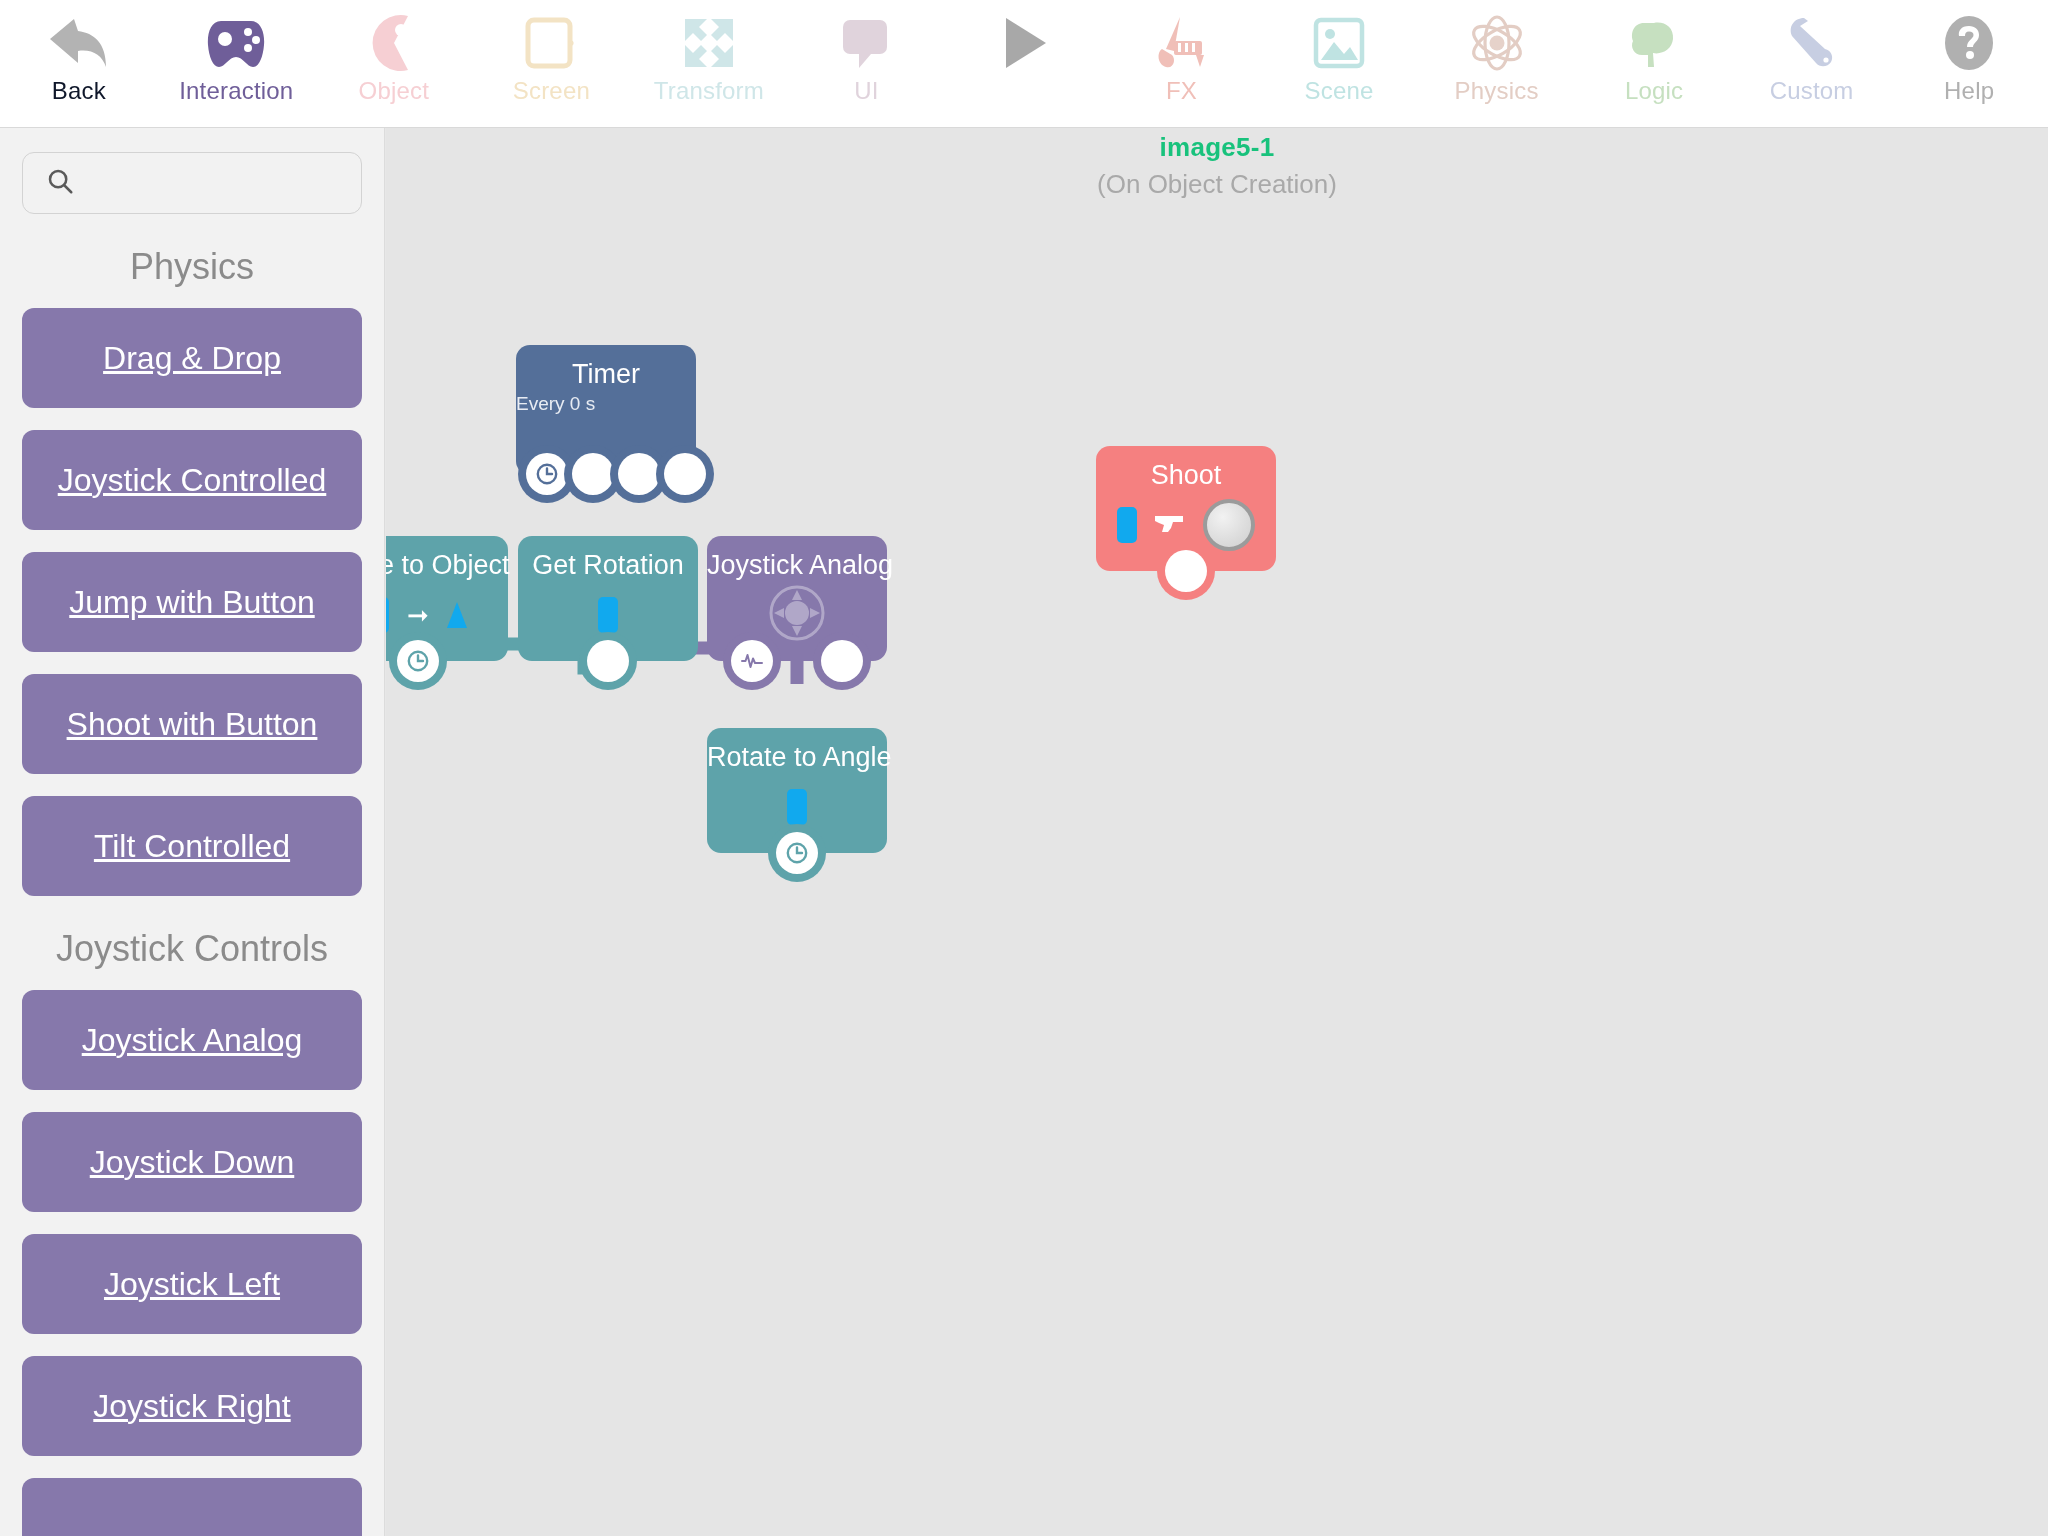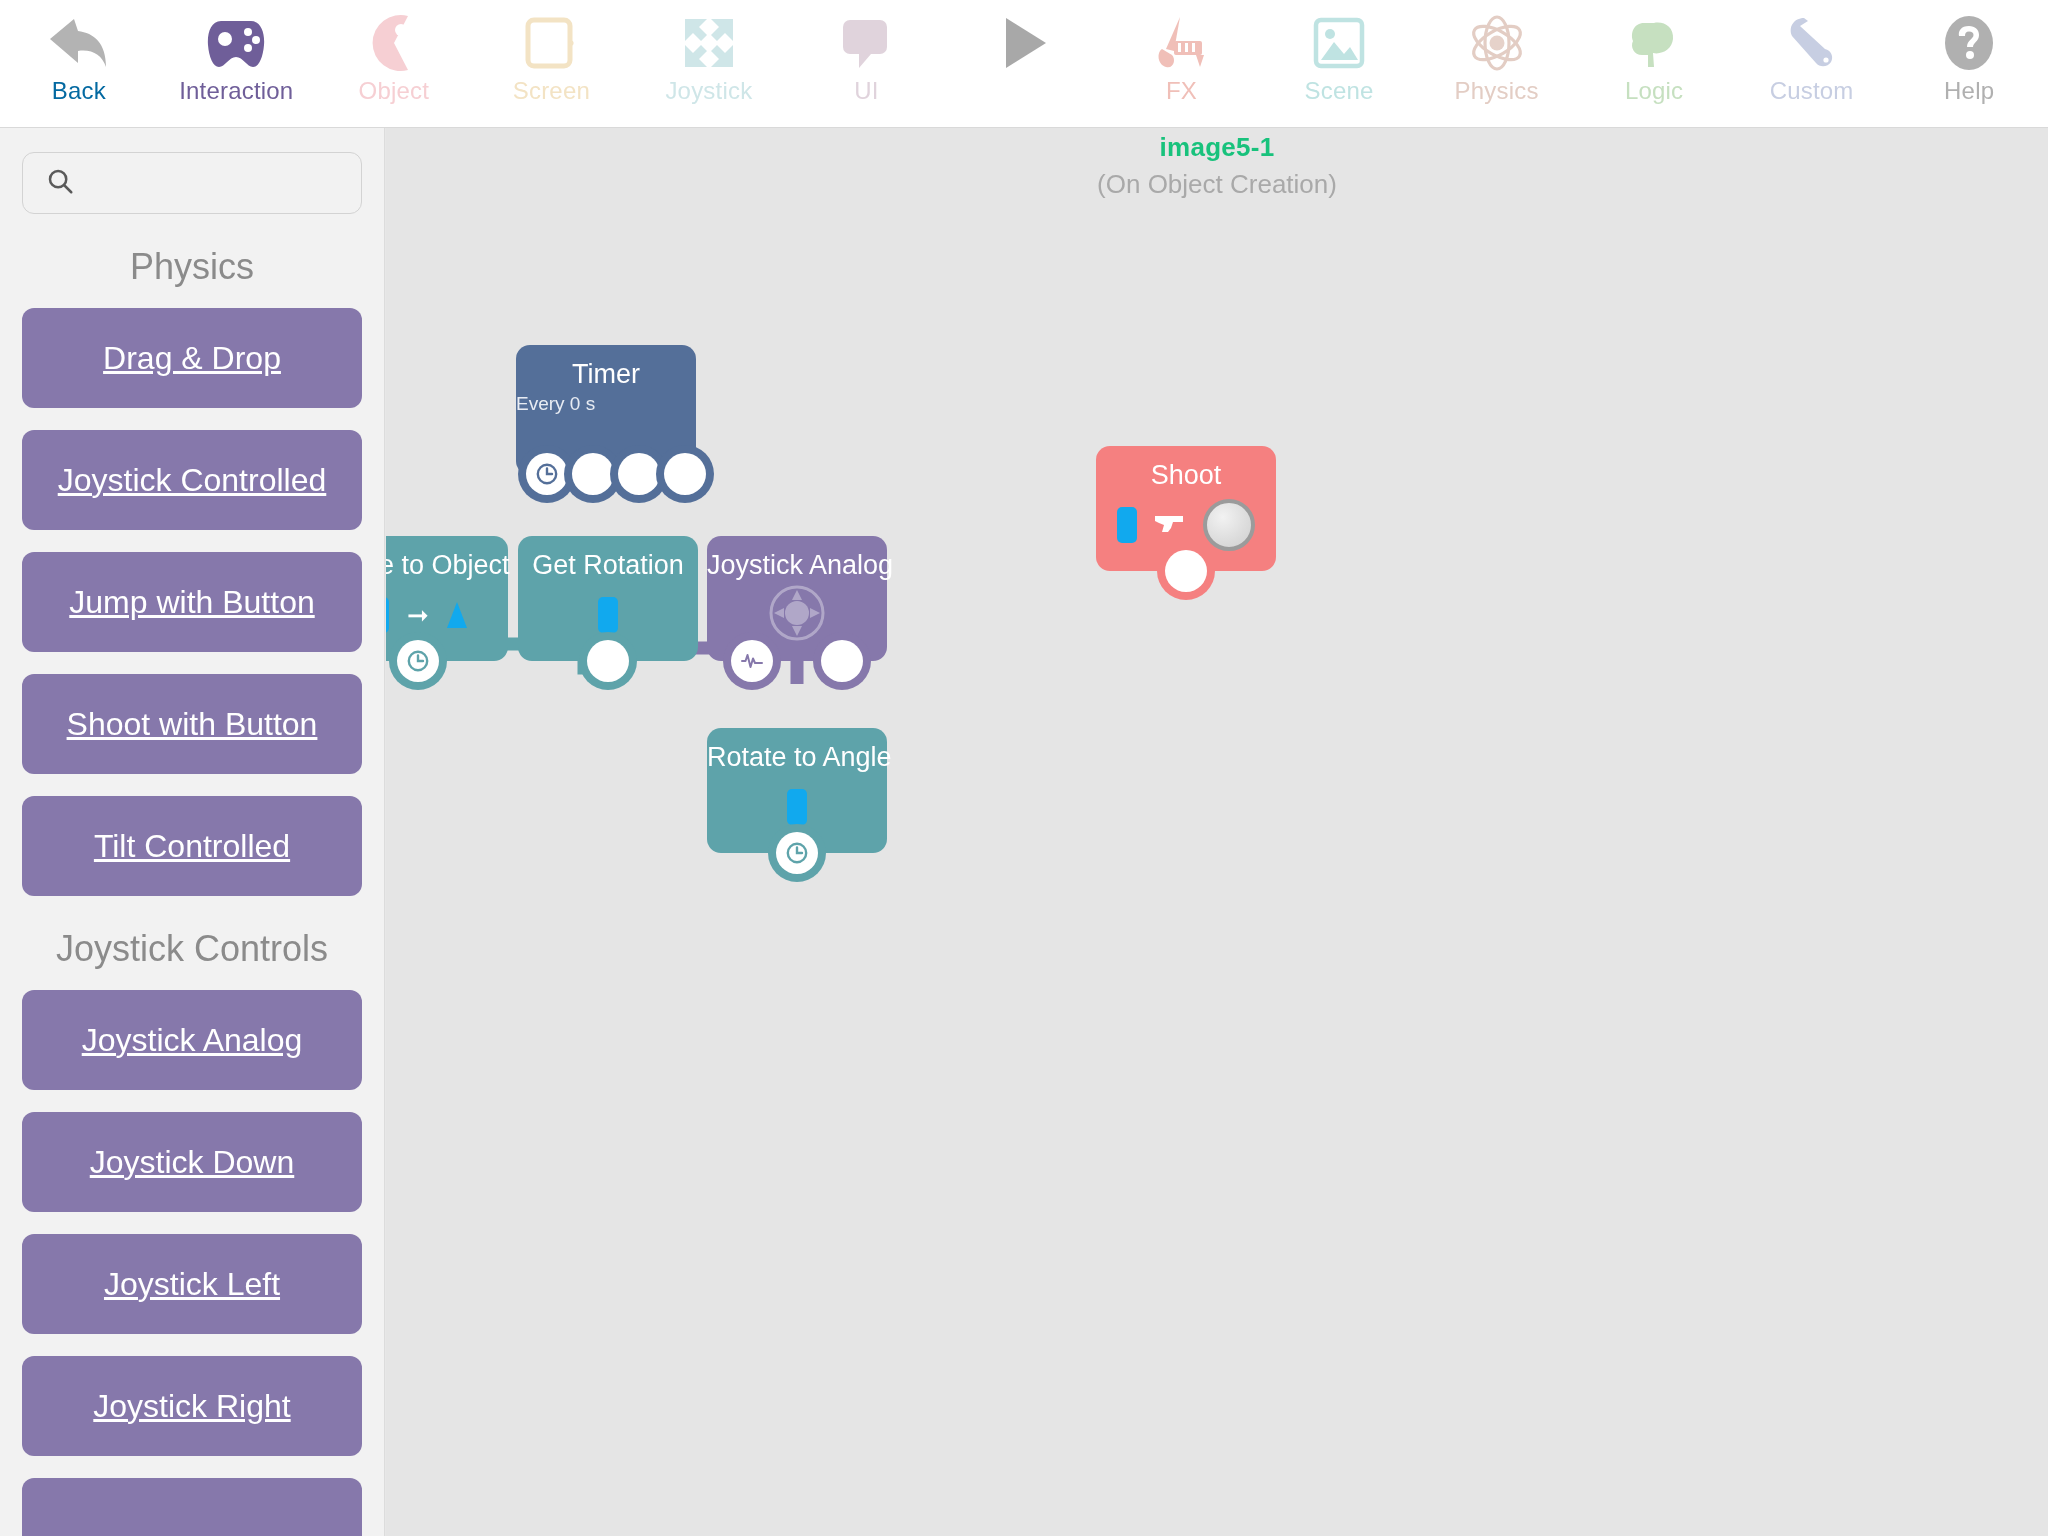--- a/index.html
+++ b/index.html
@@ -163,21 +163,21 @@
 </head>
 <body>
 
 <div id="toolbar">
     <div class="tool">
       <div class="glyph">
         <svg width="62" height="56" viewBox="0 0 62 56" fill="#b3b3b3">
           <path d="M26 4 L2 24 L30 48 L30 36 C44 34 54 40 58 52 C58 28 46 18 30 16 Z"></path>
         </svg>
       </div>
-      <div class="tlabel" style="color: #0369a1;">Back</div>
+      <div class="tlabel" style="color: #0f172a;">Back</div>
     </div>
     <div class="tool">
       <div class="glyph">
         <svg width="62" height="52" viewBox="0 0 62 52" fill="#6f5e99">
           <path d="M16 4 C6 4 2 16 3 28 C4 40 8 50 14 50 C20 50 24 40 31 40 C38 40 42 50 48 50 C54 50 58 40 59 28 C60 16 56 4 46 4 Z"></path>
           <circle cx="20" cy="22" r="7" fill="#fff"></circle>
           <circle cx="43" cy="15" r="4" fill="#fff"></circle>
           <circle cx="51" cy="23" r="4" fill="#fff"></circle>
           <circle cx="43" cy="31" r="4" fill="#fff"></circle>
         </svg>
@@ -204,21 +204,21 @@
     </div>
     <div class="tool">
       <div class="glyph">
         <svg width="56" height="56" viewBox="0 0 56 56" fill="#cfe6e8">
           <path d="M30 4 H52 V26 L44 18 L36 26 L30 20 L38 12 Z"></path>
           <path d="M26 52 H4 V30 L12 38 L20 30 L26 36 L18 44 Z"></path>
           <path d="M4 26 V4 H26 L18 12 L26 20 L20 26 L12 18 Z"></path>
           <path d="M52 30 V52 H30 L38 44 L30 36 L36 30 L44 38 Z"></path>
         </svg>
       </div>
-      <div class="tlabel" style="color: rgb(207, 230, 232);">Joystick</div>
+      <div class="tlabel" style="color: rgb(207, 230, 232);">Transform</div>
     </div>
     <div class="tool">
       <div class="glyph">
         <svg width="54" height="54" viewBox="0 0 54 54" fill="#e0d3dc">
           <rect x="4" y="4" width="44" height="34" rx="7"></rect>
           <path d="M20 38 L20 52 L32 38 Z"></path>
         </svg>
       </div>
       <div class="tlabel" style="color: rgb(224, 211, 220);">UI</div>
     </div>

